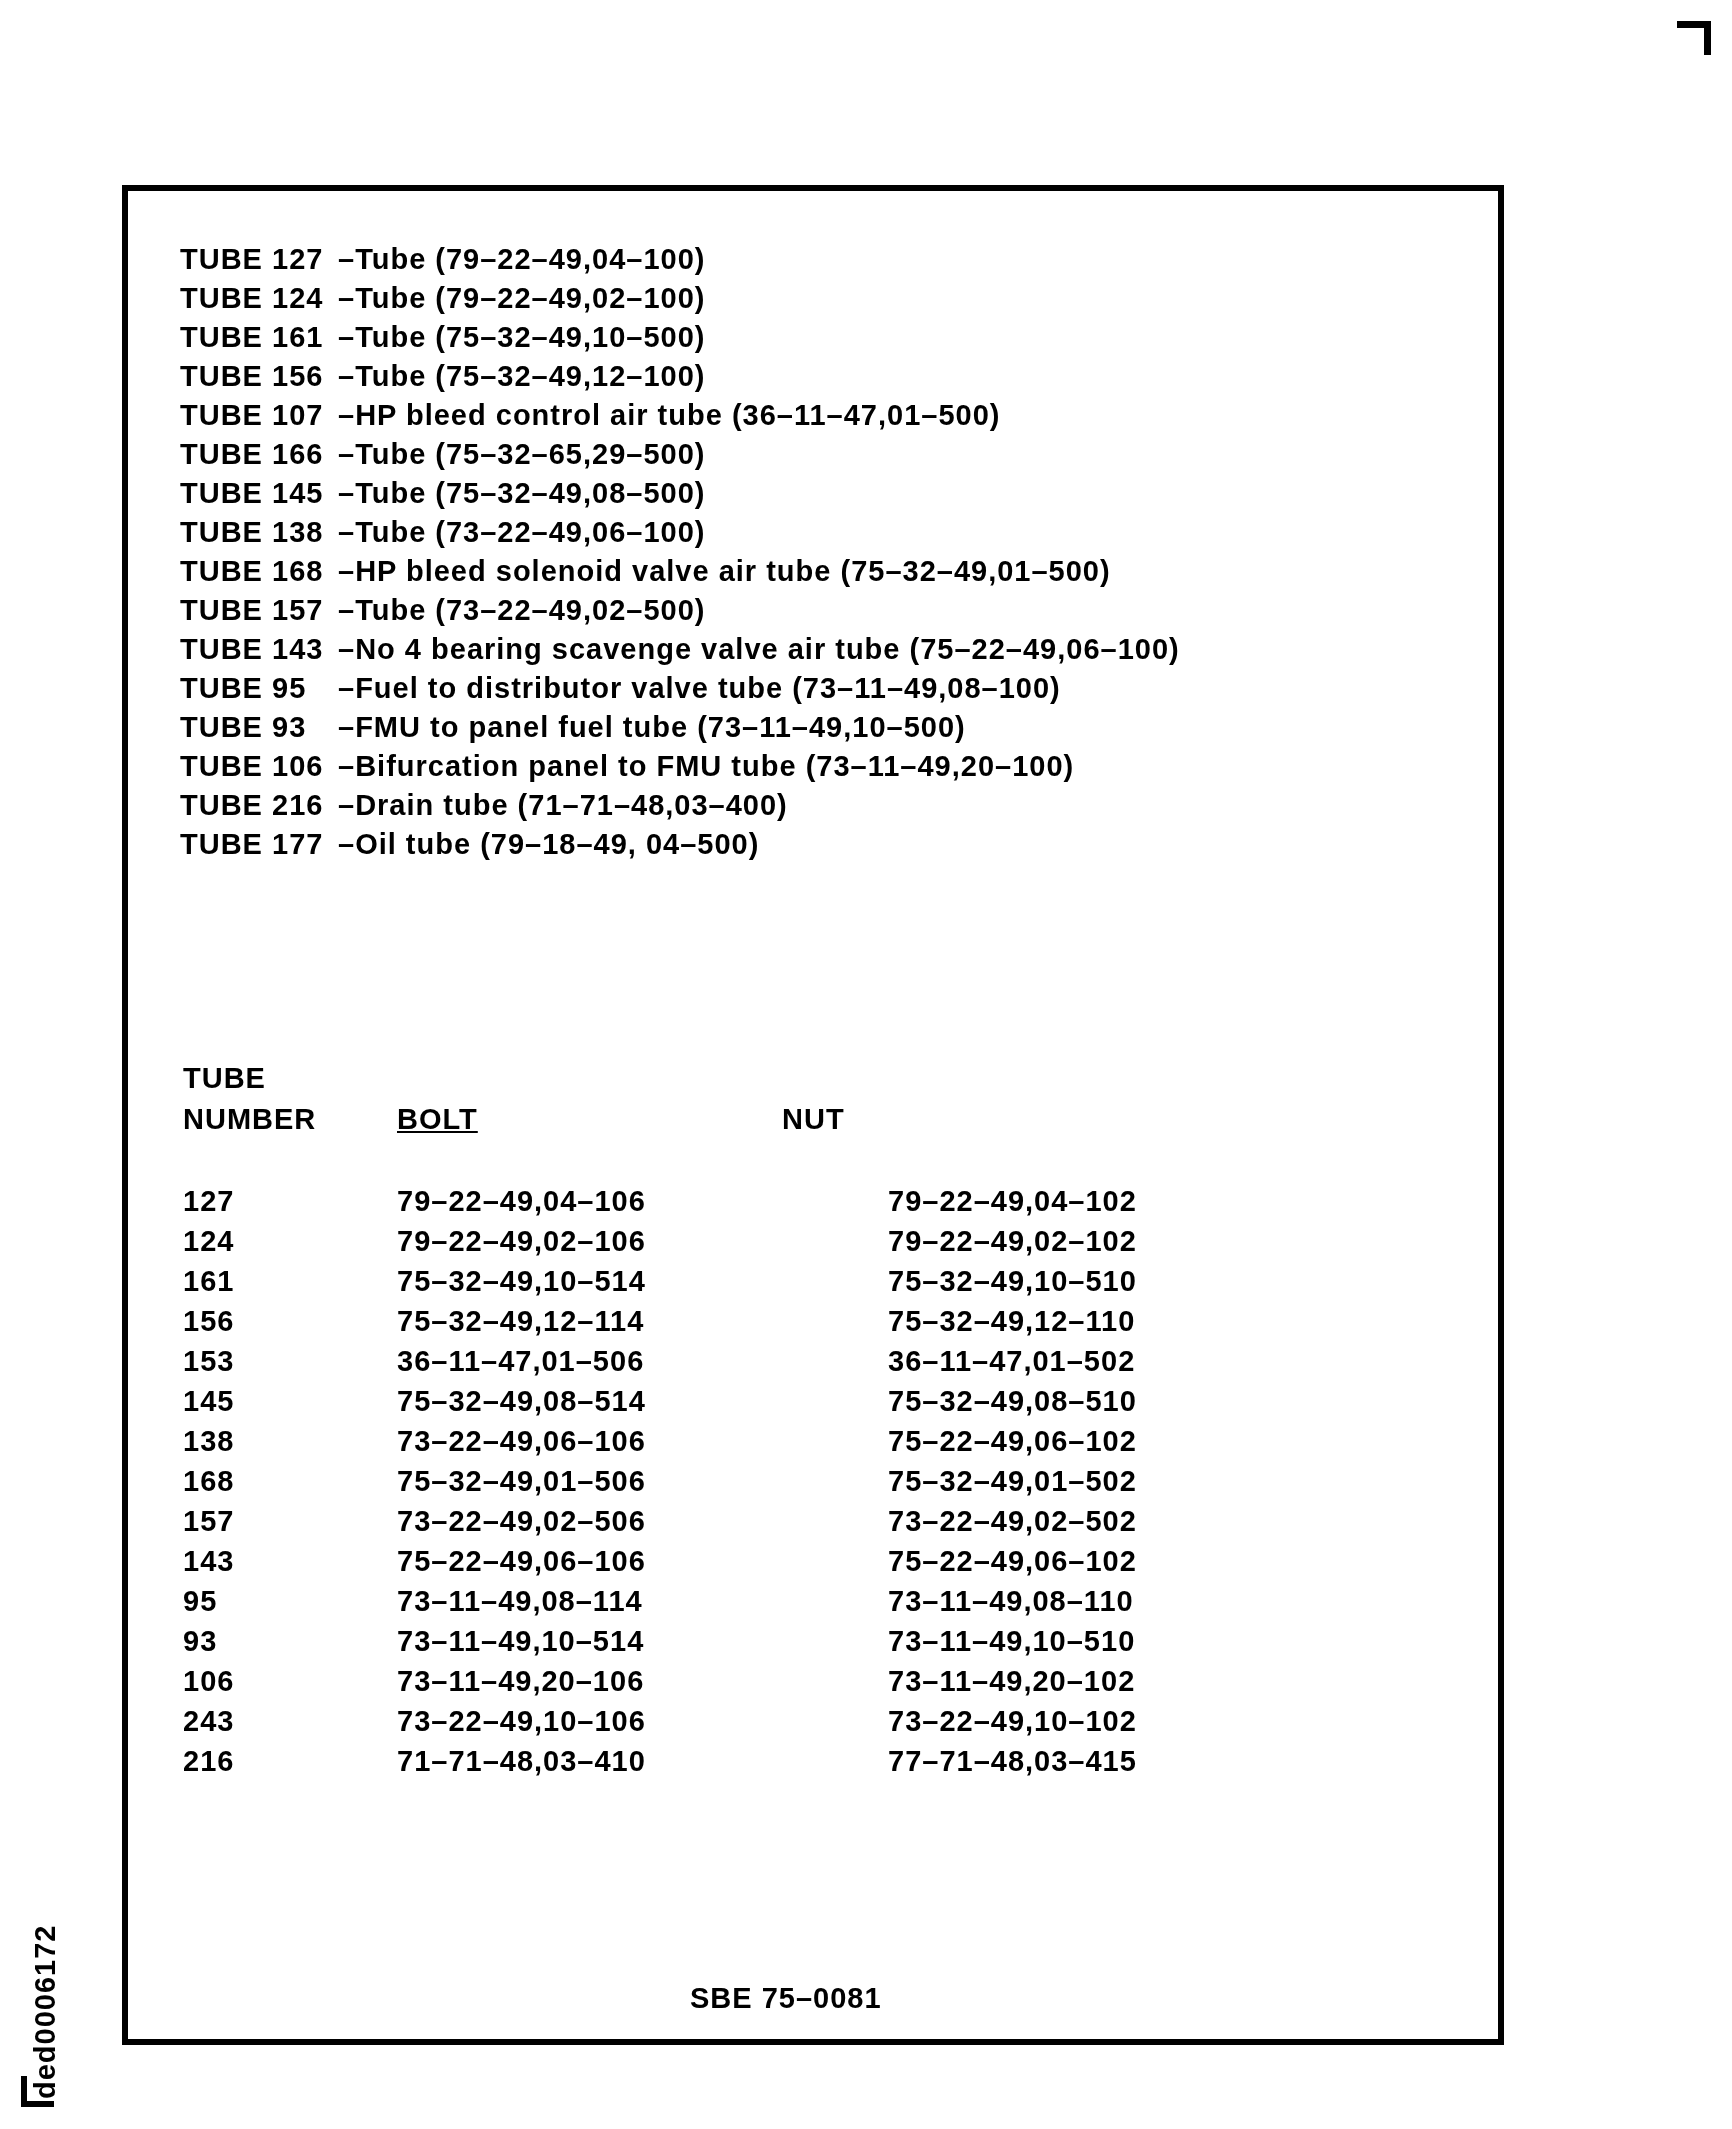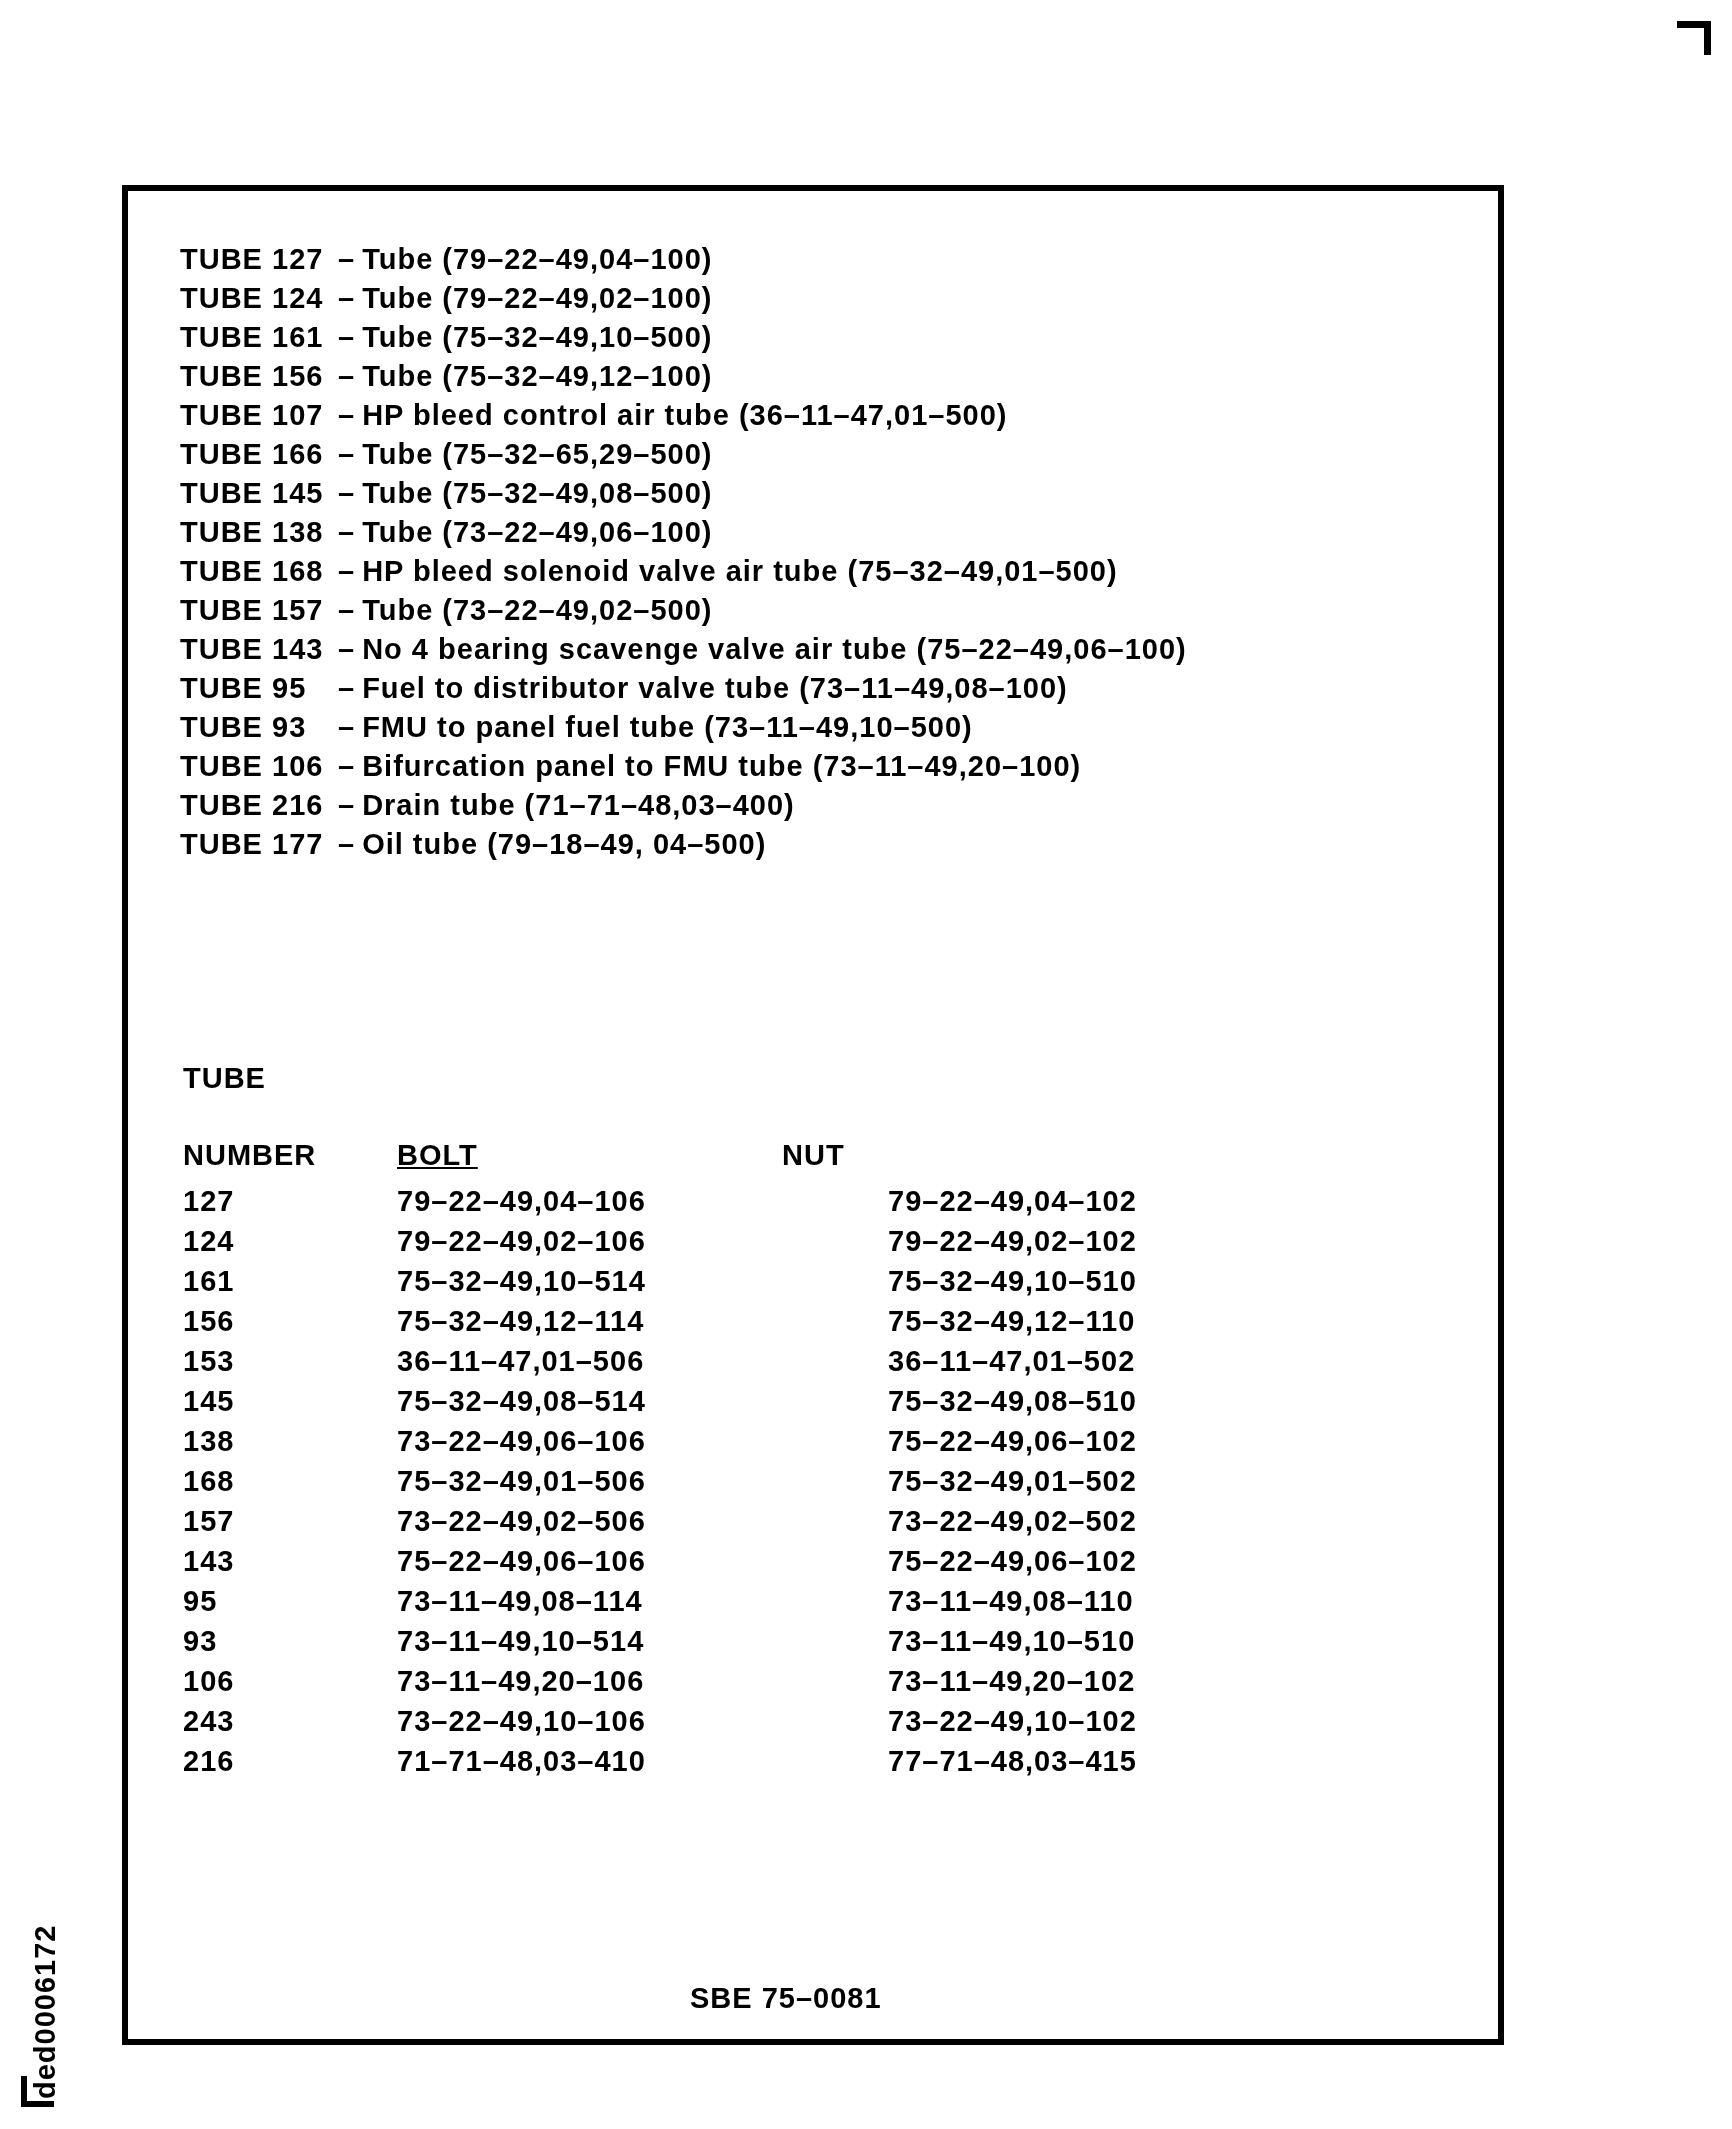--- a/index.html
+++ b/index.html
@@ -56,30 +56,30 @@
   .tube-list {
     left: 180px;
     top: 240px;
     line-height: 39px;
   }
   .tube-list .lbl {
     display: inline-block;
     width: 158px;
   }
   .tube-list .desc {
-    margin-left: 7px;
+    margin-left: 0;
   }
 
   
   .tbl-header {
     left: 183px;
     top: 1058px;
     line-height: 41px;
   }
-  .tbl-header .c1 { display: inline-block; width: 214px; margin-top: 36px; }
+  .tbl-header .c1 { display: inline-block; width: 214px; }
   .tbl-header .c2 { display: inline-block; width: 385px; text-decoration: underline; }
 
   
   .tbl-body {
     left: 183px;
     top: 1181px;
     line-height: 40px;
   }
   .tbl-body .c1 { display: inline-block; width: 214px; }
   .tbl-body .c2 { display: inline-block; width: 491px; }

